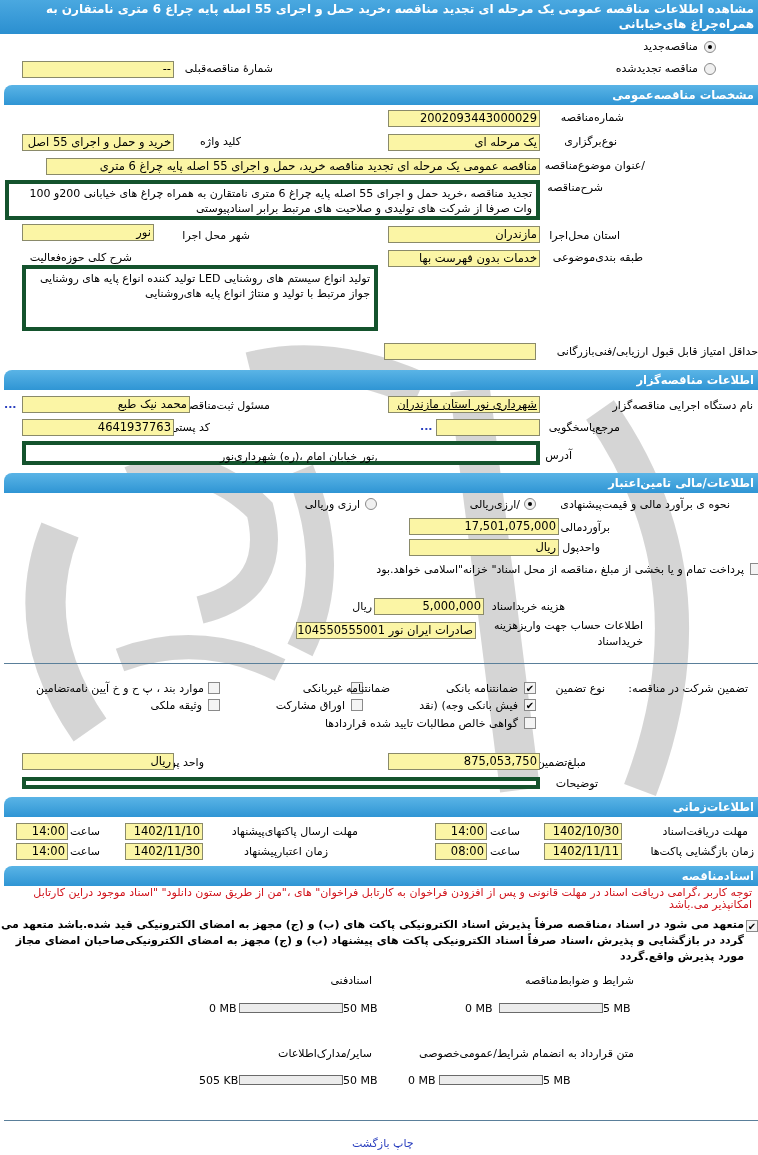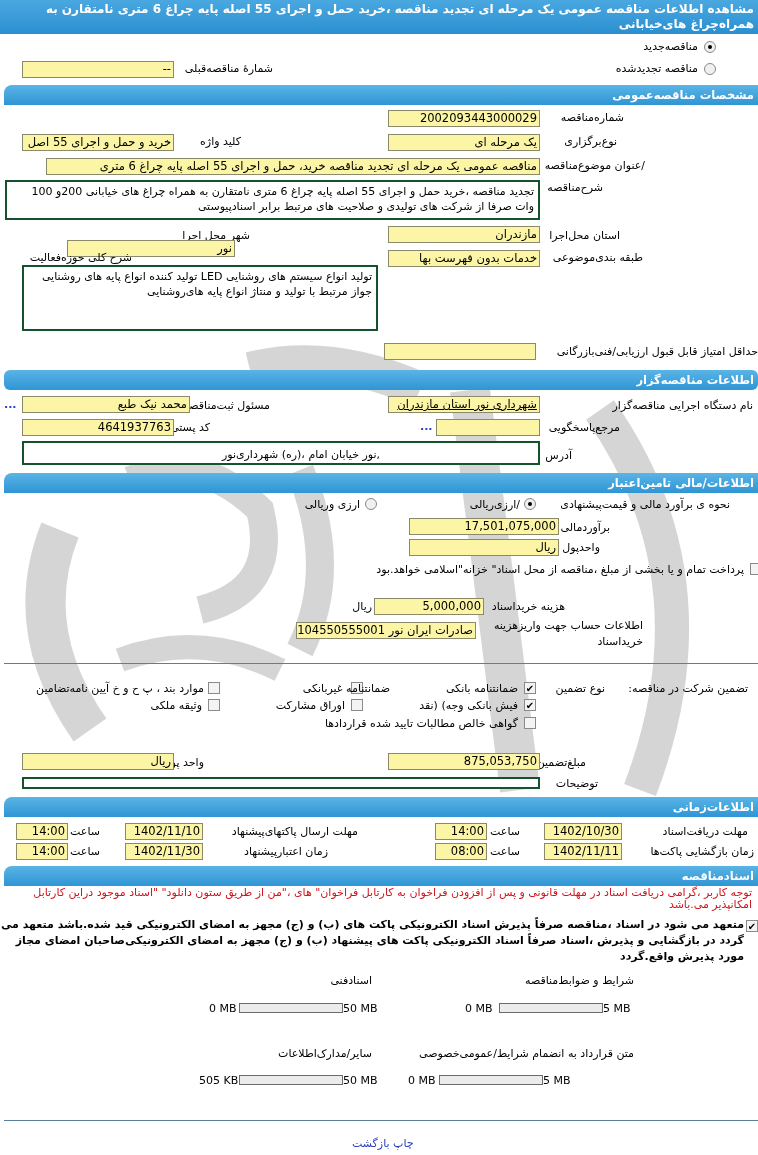--- a/index.html
+++ b/index.html
@@ -3,21 +3,21 @@
   <meta charset="utf-8">
   <style>
     * { box-sizing: border-box; margin: 0; padding: 0; }
     html, body { width: 758px; height: 1155px; background: #ffffff; overflow: hidden; }
     body { font-family: "DejaVu Sans", sans-serif; font-size: 11px; color: #000; direction: rtl; position: relative; }
     .title-bar { position: absolute; left: 0; top: 0; width: 758px; height: 34px; background: linear-gradient(#4aa8e0, #2b8fd0); color: #fff; font-weight: bold; font-size: 12px; line-height: 15px; padding: 2px 4px 0 0; text-align: right; overflow: hidden; white-space: normal; }
     .sec-bar { position: absolute; left: 4px; width: 754px; height: 20px; background: linear-gradient(#5ab4e6, #2f95d4); color: #fff; font-weight: bold; font-size: 11.5px; line-height: 20px; padding-right: 4px; border-radius: 8px 0 0 0; text-align: right; }
     .lbl { position: absolute; white-space: nowrap; font-size: 11px; line-height: 16px; text-align: right; }
     .inp { position: absolute; height: 17px; background: #fbf5a5; border: 1px solid #8a8a6a; font-size: 11.5px; line-height: 15px; padding: 0 2px; white-space: nowrap; overflow: hidden; text-align: right; font-family: "DejaVu Sans", sans-serif; color: #000; }
     .inp.ltr { direction: ltr; text-align: right; }
-    .box { position: absolute; background: #fff; border: 2px solid #14532d; font-size: 11px; line-height: 15px; padding: 2px 4px; text-align: right; }
+    .box { position: absolute; background: #fff; border: 4px solid #14532d; font-size: 11px; line-height: 15px; padding: 2px 4px; text-align: right; }
     .radio { position: absolute; width: 12px; height: 12px; border: 1px solid #8a8a8a; border-radius: 50%; background: #f0f0f0; }
     .radio.on::after { content: ""; position: absolute; left: 3px; top: 3px; width: 4px; height: 4px; border-radius: 50%; background: #000; }
     .chk { position: absolute; width: 12px; height: 12px; border: 1px solid #8a8a8a; background: #f4f4f4; font-size: 10px; line-height: 11px; text-align: center; color: #000; }
     .link { color: #2a3fbf; }
     .dots { position: absolute; color: #2a3fbf; font-weight: bold; font-size: 11px; line-height: 14px; }
     .red { color: #d0141c; }
     .bold { font-weight: bold; }
     .prog { position: absolute; height: 10px; border: 1px solid #6a6a6a; background: #ececec; }
     .hline { position: absolute; height: 1px; background: #5a7f9a; }
     .watermark { position: absolute; opacity: 0.35; pointer-events: none; }
@@ -56,34 +56,34 @@
 
 <div class="lbl" style="right:113px;top:158px;">/عنوان موضوع‌مناقصه</div>
 <div class="inp" style="left:46px;top:158px;width:494px;">مناقصه عمومی یک مرحله ای تجدید مناقصه خرید، حمل و اجرای 55 اصله پایه چراغ 6 متری</div>
 
 <div class="lbl" style="right:155px;top:180px;margin-left:35px;">شرح‌مناقصه</div>
 <div class="box" style="left:5px;top:180px;width:535px;height:40px;">تجدید مناقصه ،خرید حمل و اجرای 55 اصله پایه چراغ 6 متری نامتقارن به همراه چراغ های خیابانی 200و 100 وات صرفا از شرکت های تولیدی و صلاحیت های مرتبط برابر اسنادپیوستی</div>
 
 <div class="lbl" style="right:138px;top:228px;">استان محل‌اجرا</div>
 <div class="inp" style="left:388px;top:226px;width:152px;">مازندران</div>
 <div class="lbl" style="right:508px;top:228px;">شهر محل اجرا</div>
-<div class="inp" style="left:22px;top:240px;width:168px;margin-left:45px;">نور</div>
+<div class="inp" style="left:22px;top:224px;width:132px;">نور</div>
 
 <div class="lbl" style="right:115px;top:250px;">طبقه بندی‌موضوعی</div>
 <div class="inp" style="left:388px;top:250px;width:152px;">خدمات بدون فهرست بها</div>
 <div class="lbl" style="right:626px;top:250px;">شرح کلی حوزه‌فعالیت</div>
 <div class="box" style="left:22px;top:265px;width:356px;height:66px;">
   <div>تولید انواع سیستم های روشنایی LED تولید کننده انواع پایه های روشنایی</div>
   <div>جواز مرتبط با تولید و منتاژ انواع پایه های‌روشنایی</div>
 </div>
 
 <div class="lbl" style="right:0px;top:344px;">حداقل امتیاز قابل قبول ارزیابی/فنی‌بازرگانی</div>
 <div class="inp" style="left:384px;top:343px;width:152px;"></div>
 
-<div class="sec-bar" style="top:370px;border-radius:6px;">اطلاعات مناقصه‌گزار</div>
+<div class="sec-bar" style="top:370px;">اطلاعات مناقصه‌گزار</div>
 
 <div class="lbl" style="right:5px;top:398px;">نام دستگاه اجرایی مناقصه‌گزار</div>
 <div class="inp" style="left:388px;top:396px;width:152px;text-decoration:underline;">شهرداری نور استان مازندران</div>
 <div class="lbl" style="right:488px;top:398px;">مسئول ثبت‌مناقصه</div>
 <div class="inp" style="left:22px;top:396px;width:168px;">محمد نیک طبع</div>
 <div class="dots" style="left:4px;top:398px;">...</div>
 
 <div class="lbl" style="right:138px;top:420px;">مرجع‌پاسخگویی</div>
 <div class="inp" style="left:436px;top:419px;width:104px;"></div>
 <div class="dots" style="left:420px;top:420px;">...</div>

